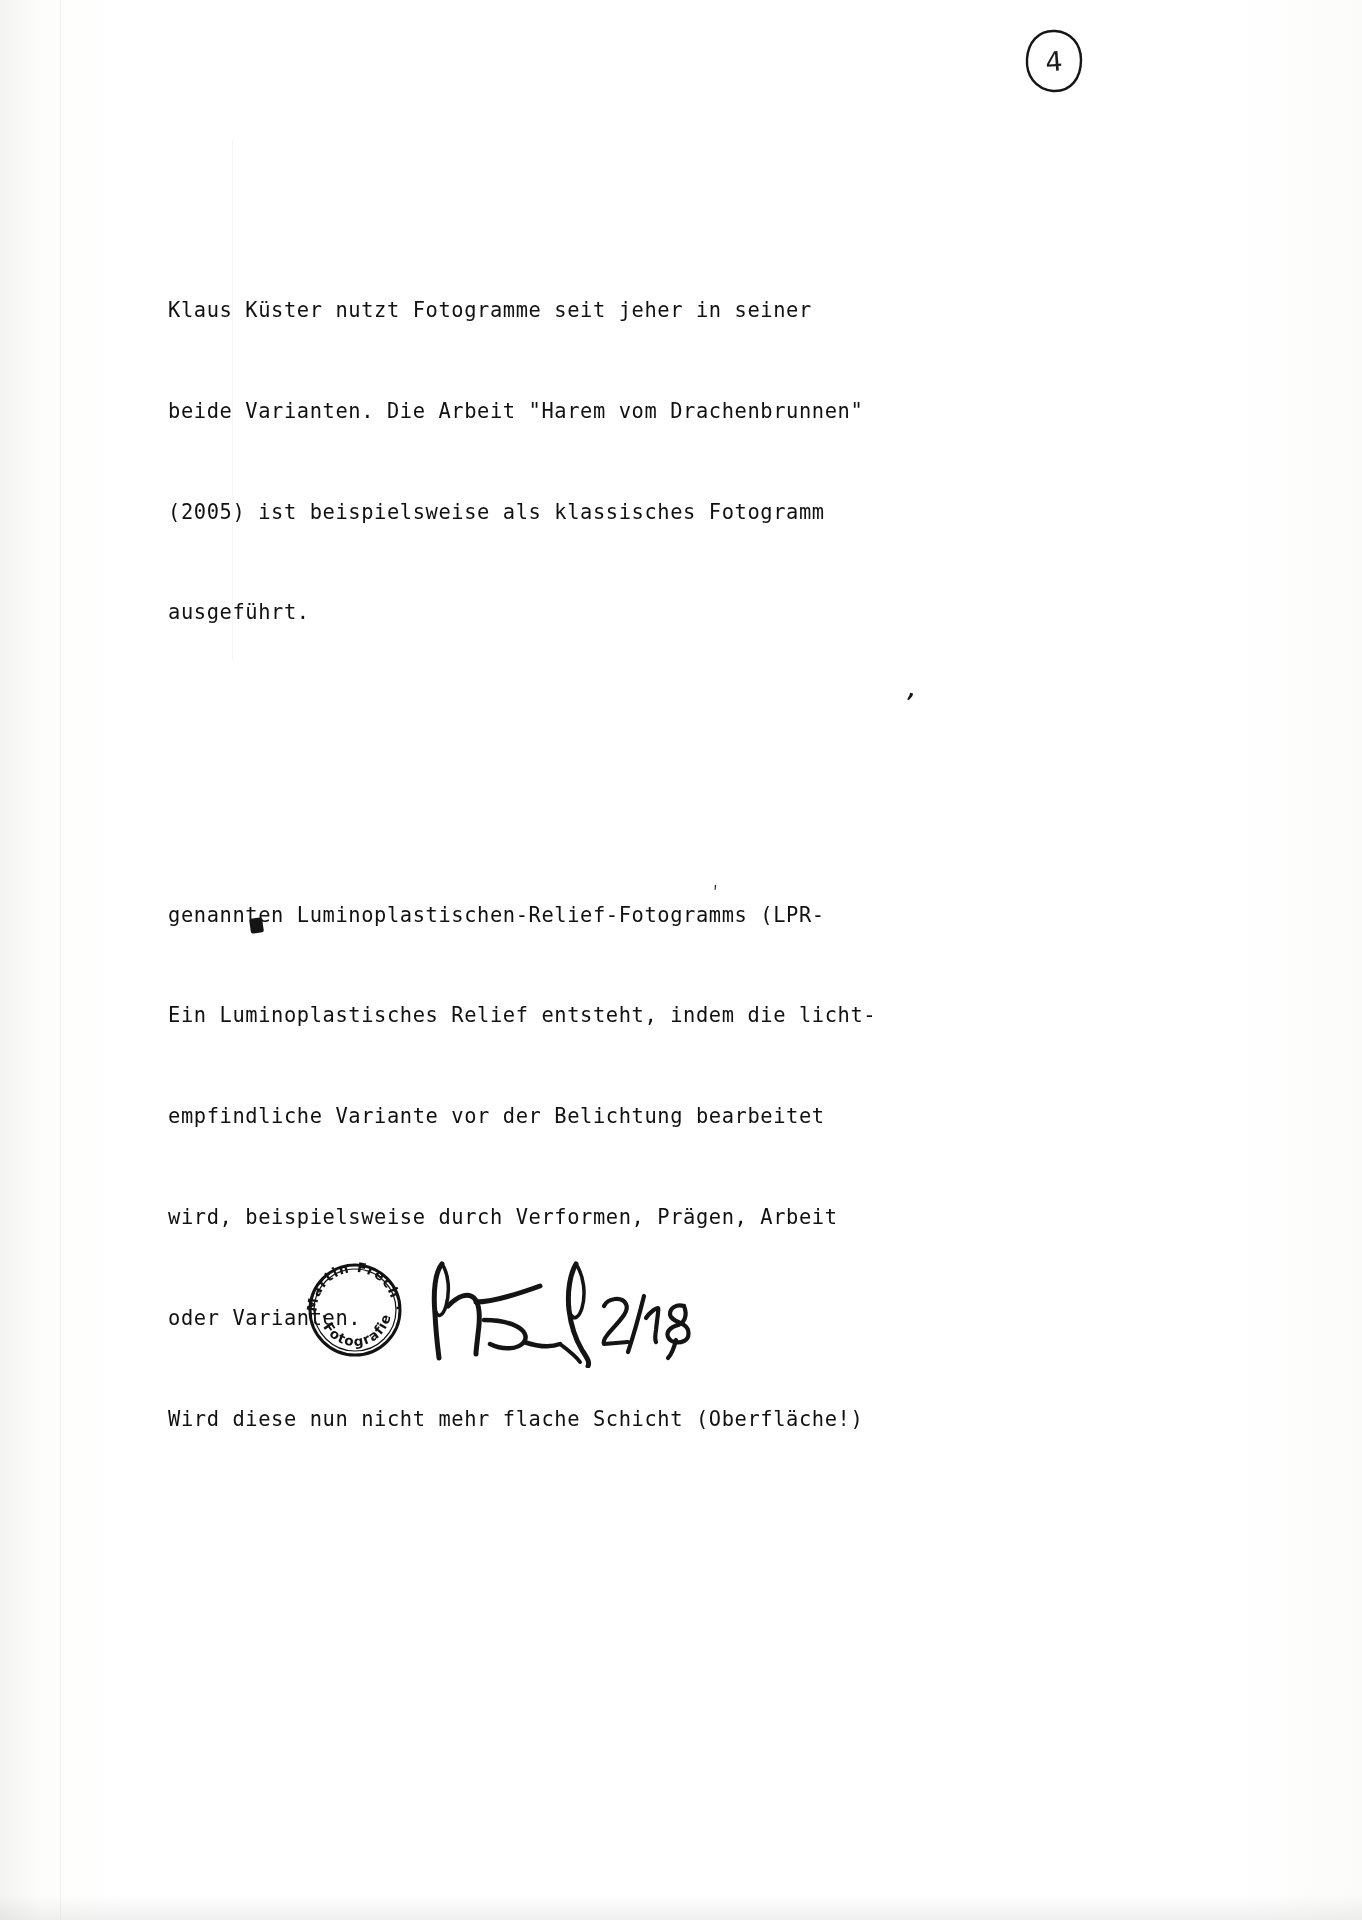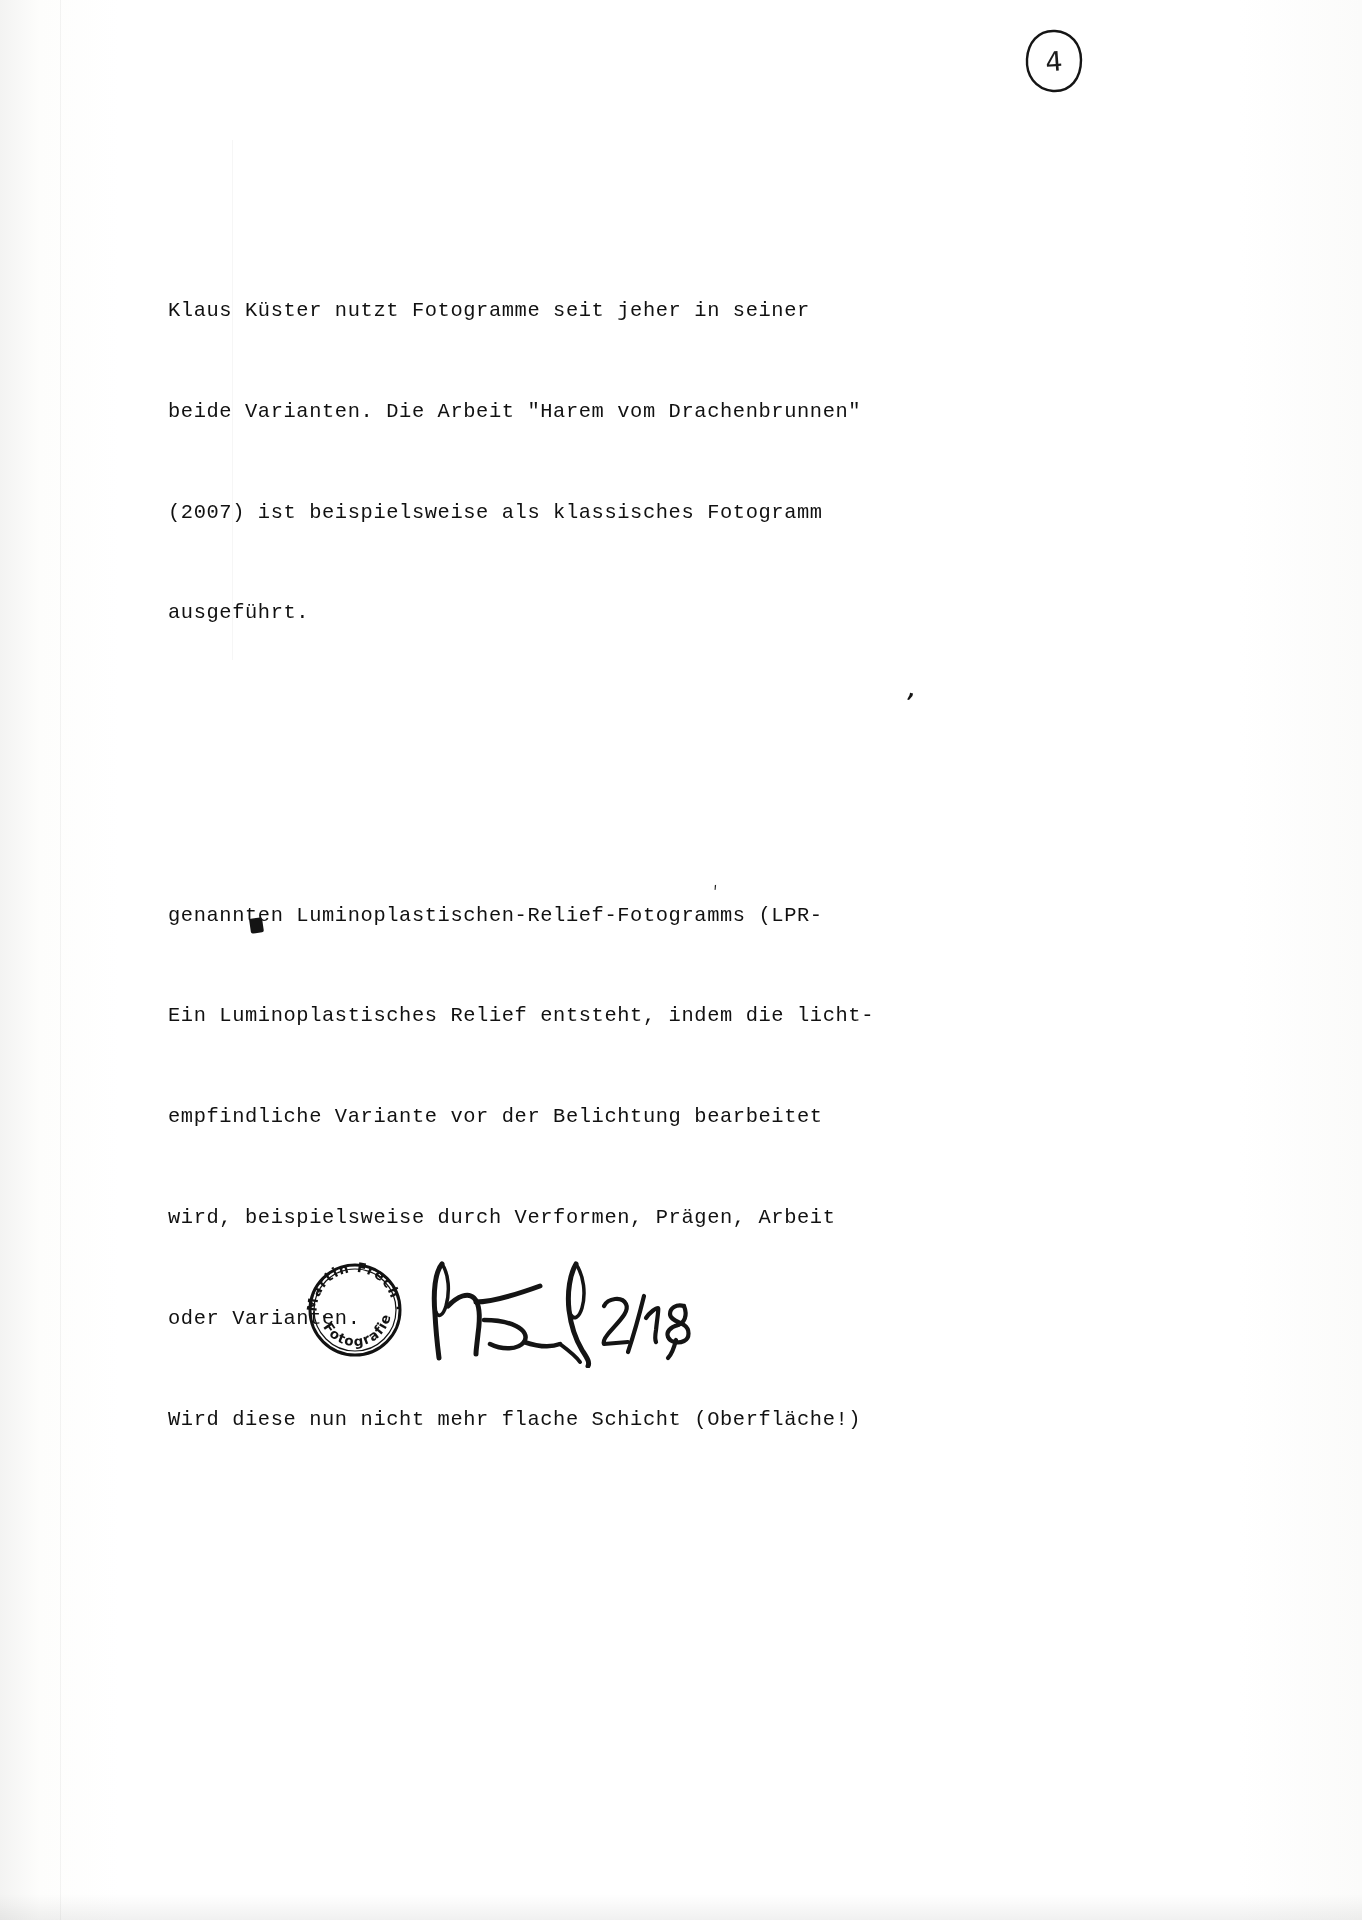--- a/index.html
+++ b/index.html
@@ -84,21 +84,20 @@
     top: 126px;
     width: 800px;
     color: #111111;
     font-size: 20.4px;
     line-height: 33.6px;
     letter-spacing: 0.6px;
     white-space: pre;
   }
   .para {
     margin: 0 0 33.6px 0;
-    font-family: Liberation Mono, monospace;
   }
   .para:last-child { margin-bottom: 0; }
   .line {
     display: block;
     height: 33.6px;
     white-space: pre;
   }
 
   
   .ink {
@@ -174,21 +173,21 @@
       <path d="M33 3 C16 2 6 15 5 31 C4 47 13 61 31 63 C49 64 59 50 59 32 C59 16 49 4 33 3 Z" fill="none" stroke="#151515" stroke-width="2.4" stroke-linecap="round"></path>
     </svg>
     <div class="num">4</div>
   </div>
 
   <div class="body-text">
 
     <div class="para">
       <span class="line">Klaus Küster nutzt Fotogramme seit jeher in seiner</span>
       <span class="line">beide Varianten. Die Arbeit "Harem vom Drachenbrunnen"</span>
-      <span class="line">(2007) ist beispielsweise als klassisches Fotogramm</span>
+      <span class="line">(2005) ist beispielsweise als klassisches Fotogramm</span>
       <span class="line">ausgeführt.</span>
     </div>
 
     <div class="para">
       <span class="line">genannten Luminoplastischen-Relief-Fotogramms (LPR-</span>
       <span class="line">Ein Luminoplastisches Relief entsteht, indem die licht-</span>
       <span class="line">empfindliche Variante vor der Belichtung bearbeitet</span>
       <span class="line">wird, beispielsweise durch Verformen, Prägen, Arbeit</span>
       <span class="line">oder Varianten.</span>
       <span class="line">Wird diese nun nicht mehr flache Schicht (Oberfläche!)</span>

